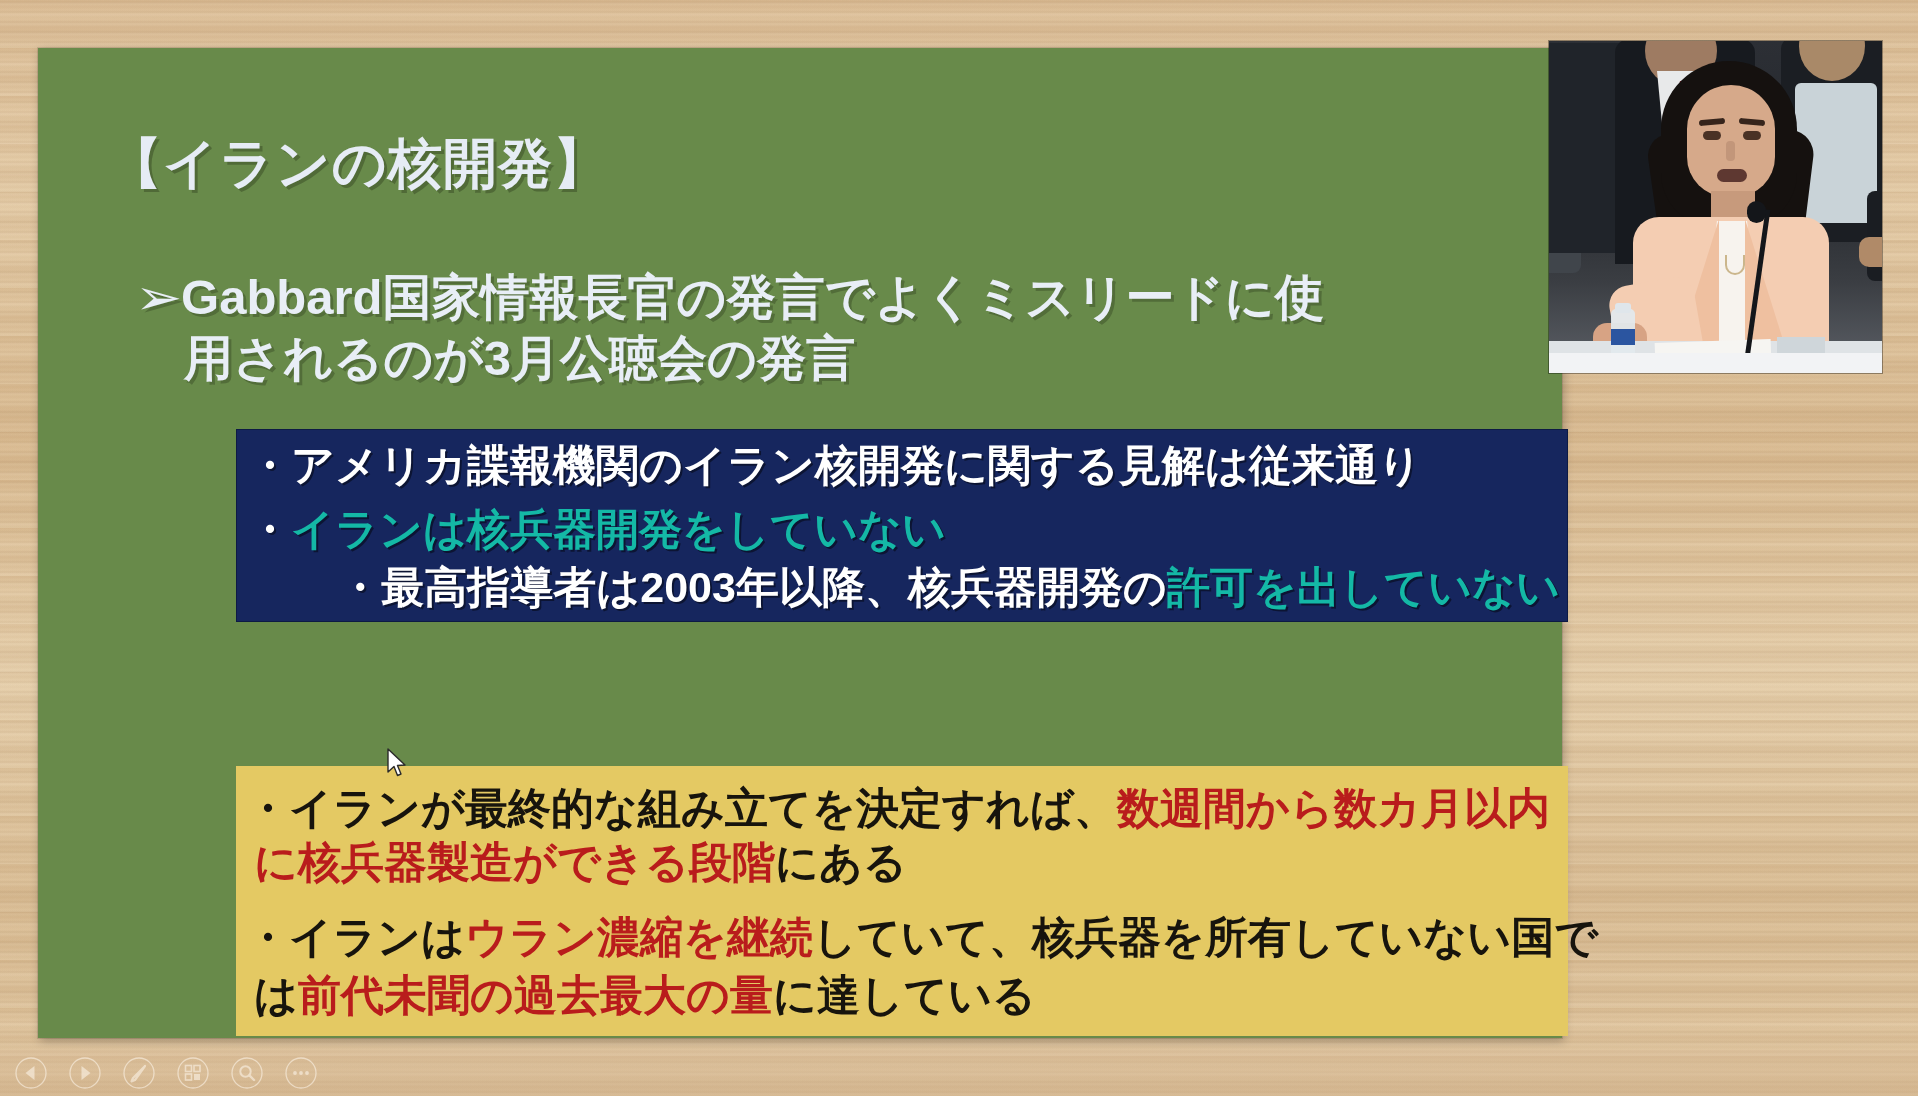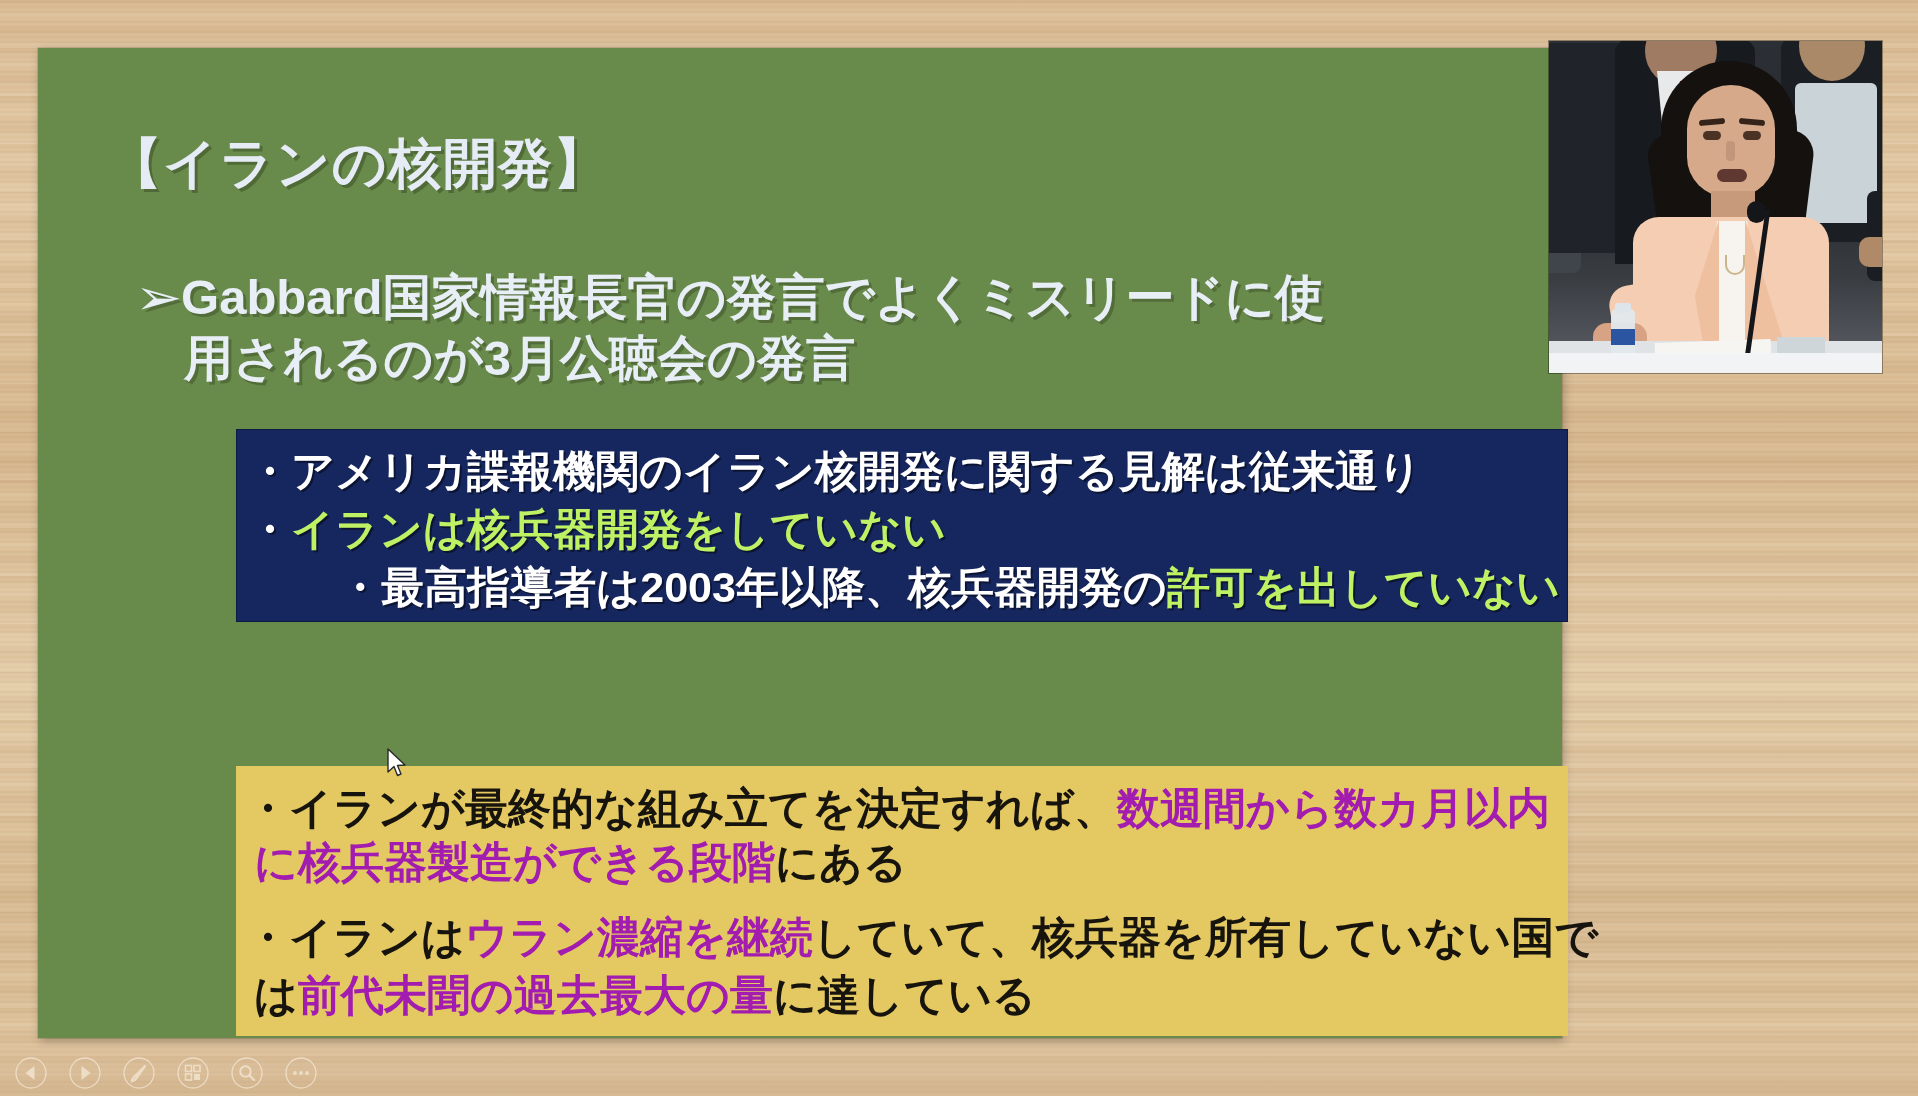--- a/index.html
+++ b/index.html
@@ -58,41 +58,41 @@
     position:absolute;left:198px;top:381px;width:1332px;height:193px;
     background:#16265e;
     box-shadow:inset 0 0 0 1px #0d1a44;
   }
   #navybox .row{
     position:absolute;left:12px;right:8px;
     font-size:43px;font-weight:700;white-space:nowrap;
     color:#ffffff;
     text-shadow:2px 2px 0 rgba(0,0,0,0.45);
   }
-  #navybox .r1{top:14px;}
+  #navybox .r1{top:8px;}
   #navybox .r2{top:72px;}
   #navybox .r3{top:130px;text-align:right;}
-  .hl-yellow{color:#bef264;}
+  .hl-yellow{color:#14b8a6;}
   .dot{font-size:43px;}
 
   
   #yellowbox{
     position:absolute;left:198px;top:718px;width:1332px;height:270px;
     background:#e4c963;
   }
   #yellowbox .row{
     position:absolute;left:10px;right:6px;
     font-size:43px;font-weight:700;white-space:nowrap;
     color:#17140d;
   }
   #yellowbox .y1{top:14px;}
   #yellowbox .y2{top:68px;padding-left:8px;}
   #yellowbox .y3{top:143px;}
   #yellowbox .y4{top:201px;padding-left:8px;font-family:Liberation Mono, monospace;}
-  .hl-red{color:#a21caf;}
+  .hl-red{color:#b91c1c;}
 
   
   #video{
     position:absolute;left:1549px;top:41px;width:333px;height:332px;
     background:#15171b;overflow:hidden;
     box-shadow:0 0 0 1px rgba(0,0,0,0.35);
   }
   #video .vbg{
     position:absolute;inset:0;
     background:linear-gradient(180deg,#2c2f35 0%,#24272c 42%,#3a3d42 72%,#5d6168 100%);

